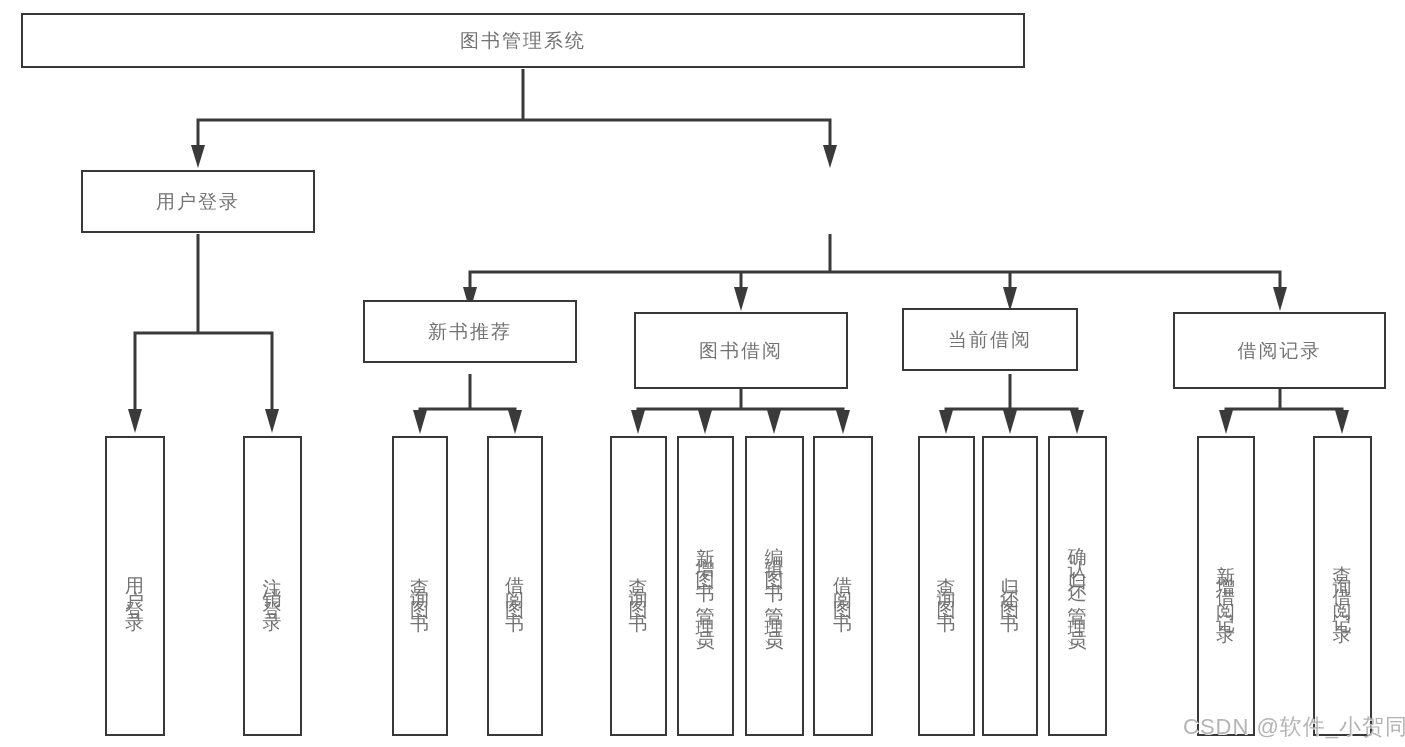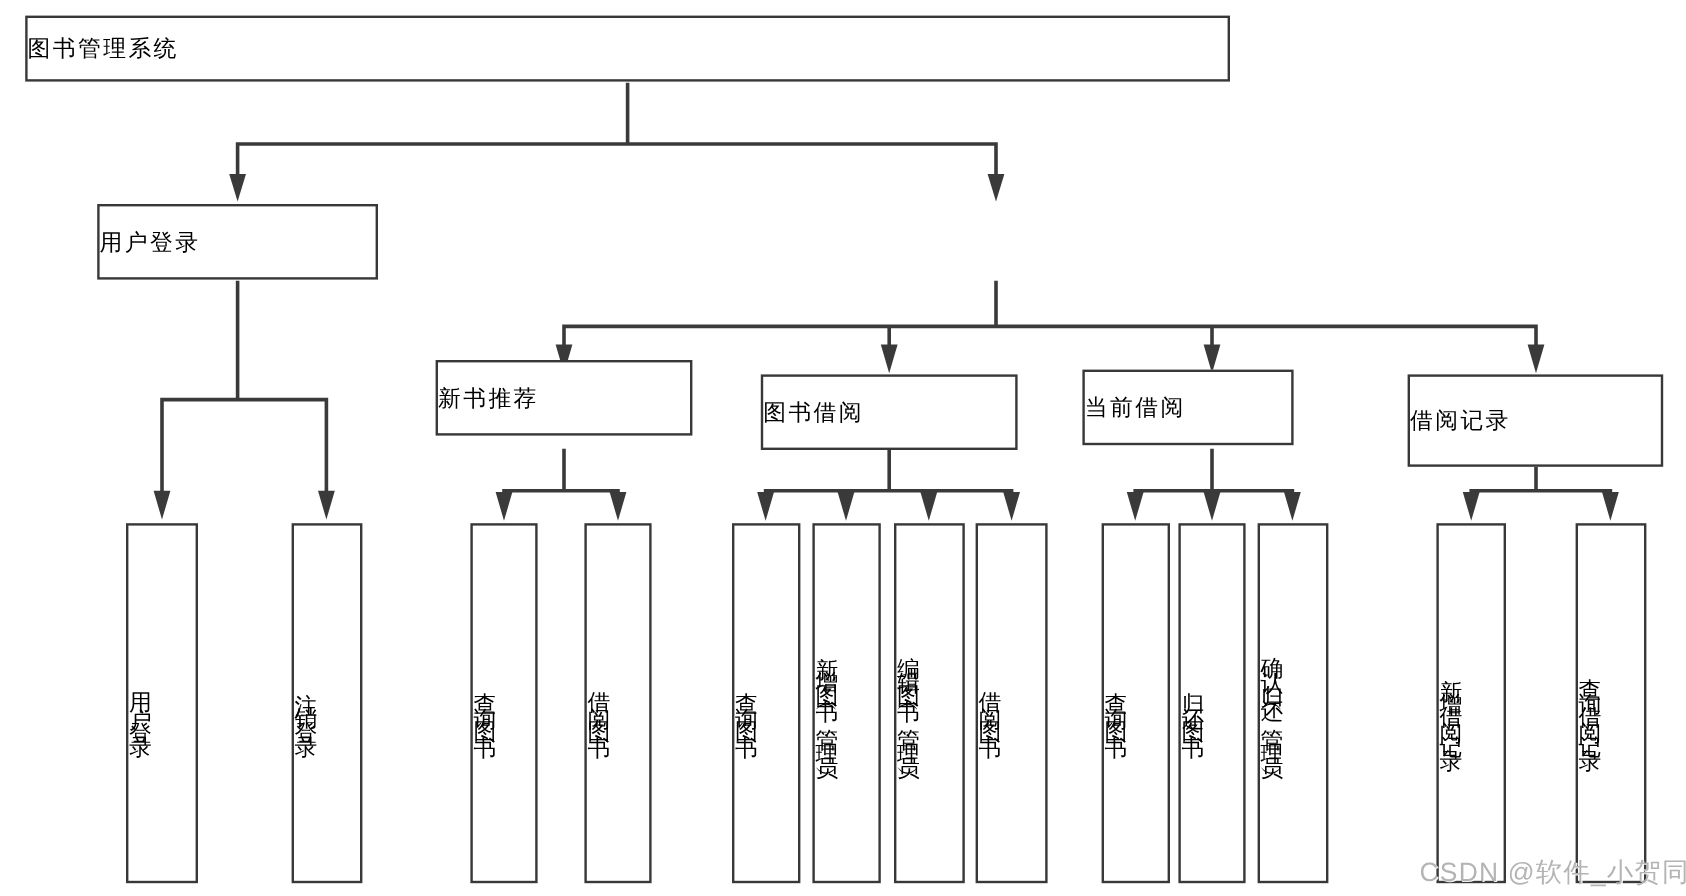--- a/index.html
+++ b/index.html
@@ -11,22 +11,22 @@
     overflow: hidden;
     font-family: "Liberation Sans", sans-serif;
   }
   .box {
     position: absolute;
     box-sizing: border-box;
     background: #ffffff;
     border: 2px solid #383838;
     display: flex;
     align-items: center;
-    justify-content: flex-start;
-    color: #000000;
+    justify-content: center;
+    color: #737373;
     z-index: 2;
   }
   .hlabel {
     font-size: 19px;
     letter-spacing: 2px;
     white-space: nowrap;
   }
   .vlabel {
     writing-mode: vertical-rl;
     text-orientation: mixed;
@@ -102,21 +102,21 @@
     <span class="hlabel">图书管理系统</span>
   </div>
 
   <div class="box" style="left:81px; top:170px; width:234px; height:63px;">
     <span class="hlabel">用户登录</span>
   </div>
 
   <div class="box" style="left:363px; top:300px; width:214px; height:63px;">
     <span class="hlabel">新书推荐</span>
   </div>
-  <div class="box" style="left:634px; top:312px; width:214px; height:63px;">
+  <div class="box" style="left:634px; top:312px; width:214px; height:77px;">
     <span class="hlabel">图书借阅</span>
   </div>
   <div class="box" style="left:902px; top:308px; width:176px; height:63px;">
     <span class="hlabel">当前借阅</span>
   </div>
   <div class="box" style="left:1173px; top:312px; width:213px; height:77px;">
     <span class="hlabel">借阅记录</span>
   </div>
 
   <div class="box" style="left:105px; top:436px; width:60px; height:300px;">

